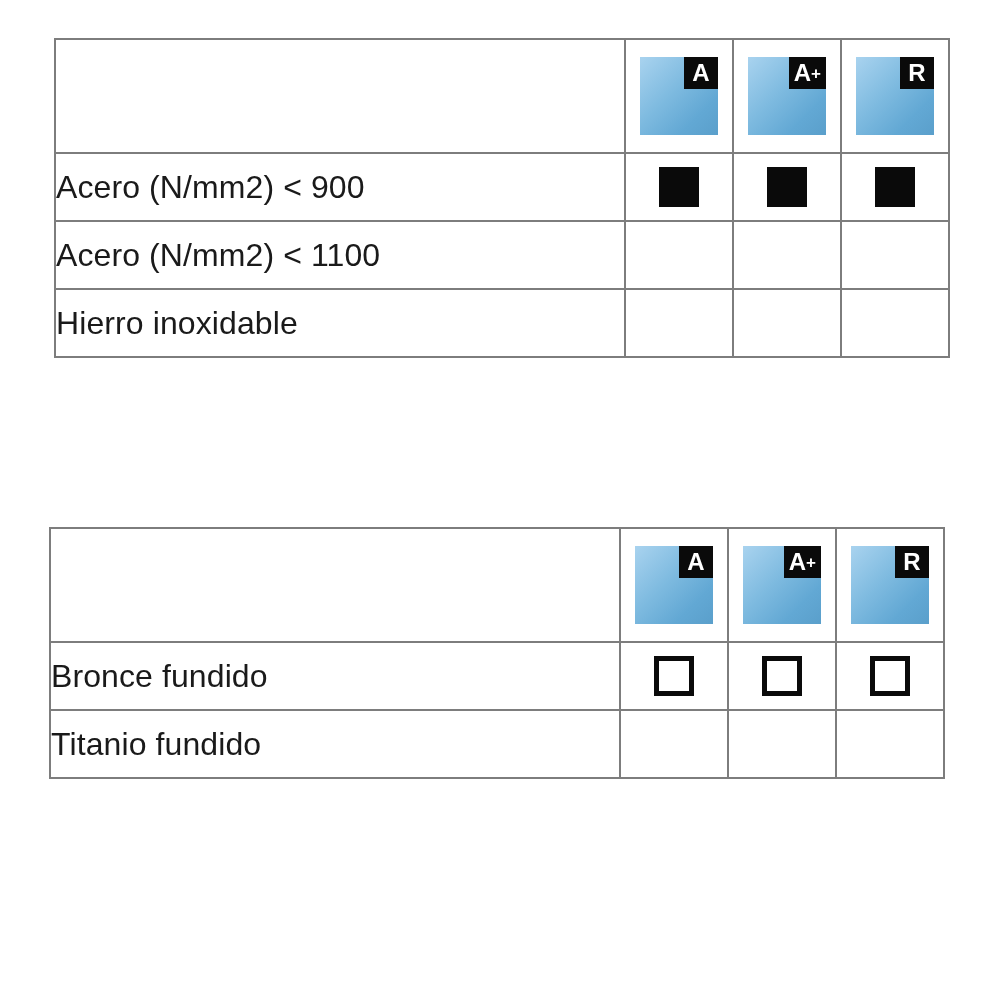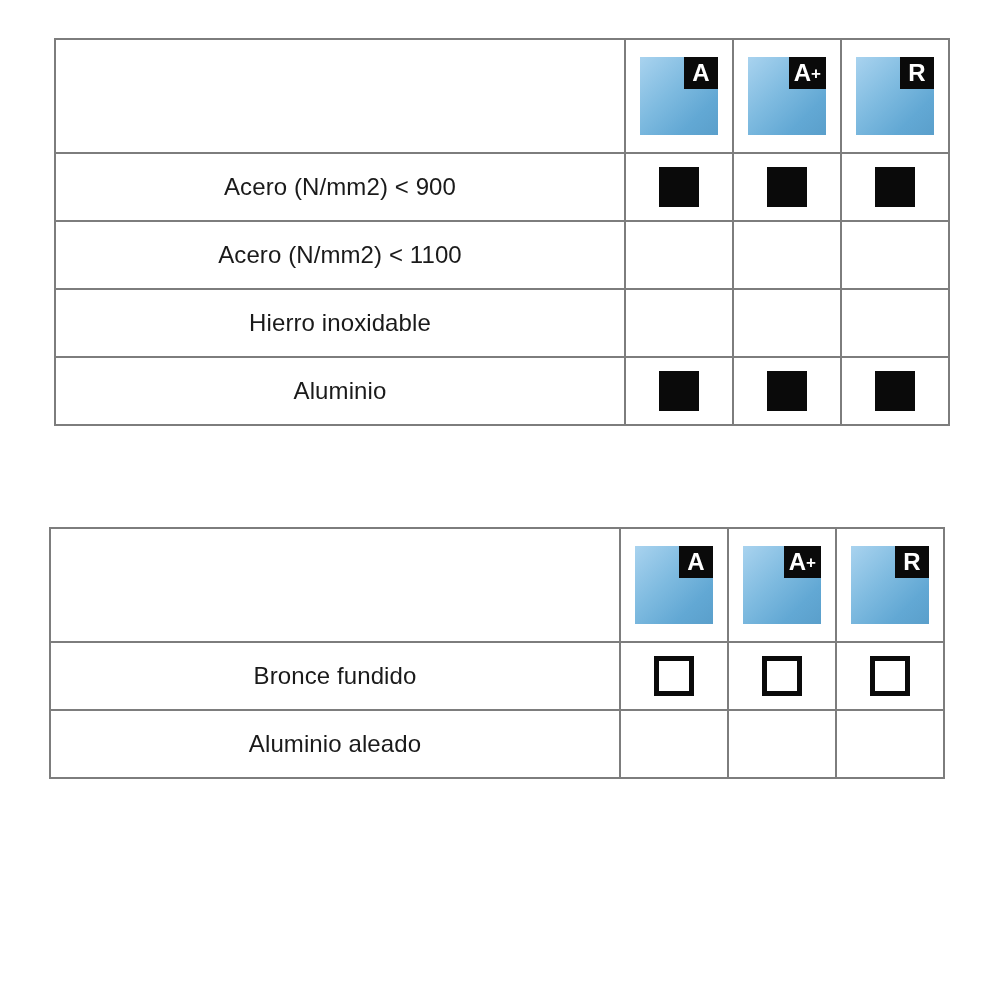--- a/index.html
+++ b/index.html
@@ -39,23 +39,23 @@
     border: 2px solid #7d7d7d;
     padding: 0;
     margin: 0;
   }
 
   
   col.c-label { width: 570px; }
   col.c-mark  { width: 108px; }
 
   td.label-cell {
-    text-align: center;
-    vertical-align: middle;
-    font-size: 24px;
+    text-align: left;
+    vertical-align: middle;
+    font-size: 32px;
     color: #1a1a1a;
     padding: 8px 0 10px 16px;
     height: 66px;
     letter-spacing: 0.1px;
     font-weight: 400;
   }
 
   td.mark-cell {
     text-align: center;
     vertical-align: middle;
@@ -173,26 +173,20 @@
         </tr>
 
 
         <tr>
           <td class="label-cell">Hierro inoxidable</td>
           <td class="mark-cell"><span class="sq none"></span></td>
           <td class="mark-cell"><span class="sq none"></span></td>
           <td class="mark-cell"><span class="sq none"></span></td>
         </tr>
 
-        <tr>
-          <td class="label-cell">Aluminio</td>
-          <td class="mark-cell"><span class="sq filled"></span></td>
-          <td class="mark-cell"><span class="sq filled"></span></td>
-          <td class="mark-cell"><span class="sq filled"></span></td>
-        </tr>
       </tbody>
     </table>
   </div>
 
   <div class="table-block" id="table-2">
     <table class="spec-table">
       <colgroup>
         <col class="c-label">
         <col class="c-mark">
         <col class="c-mark">
@@ -222,21 +216,21 @@
 
 
         <tr>
           <td class="label-cell">Bronce fundido</td>
           <td class="mark-cell"><span class="sq empty"></span></td>
           <td class="mark-cell"><span class="sq empty"></span></td>
           <td class="mark-cell"><span class="sq empty"></span></td>
         </tr>
 
         <tr>
-          <td class="label-cell">Aluminio aleado</td>
+          <td class="label-cell">Titanio fundido</td>
           <td class="mark-cell"><span class="sq none"></span></td>
           <td class="mark-cell"><span class="sq none"></span></td>
           <td class="mark-cell"><span class="sq none"></span></td>
         </tr>
       </tbody>
     </table>
   </div>
 
 </div>
 

